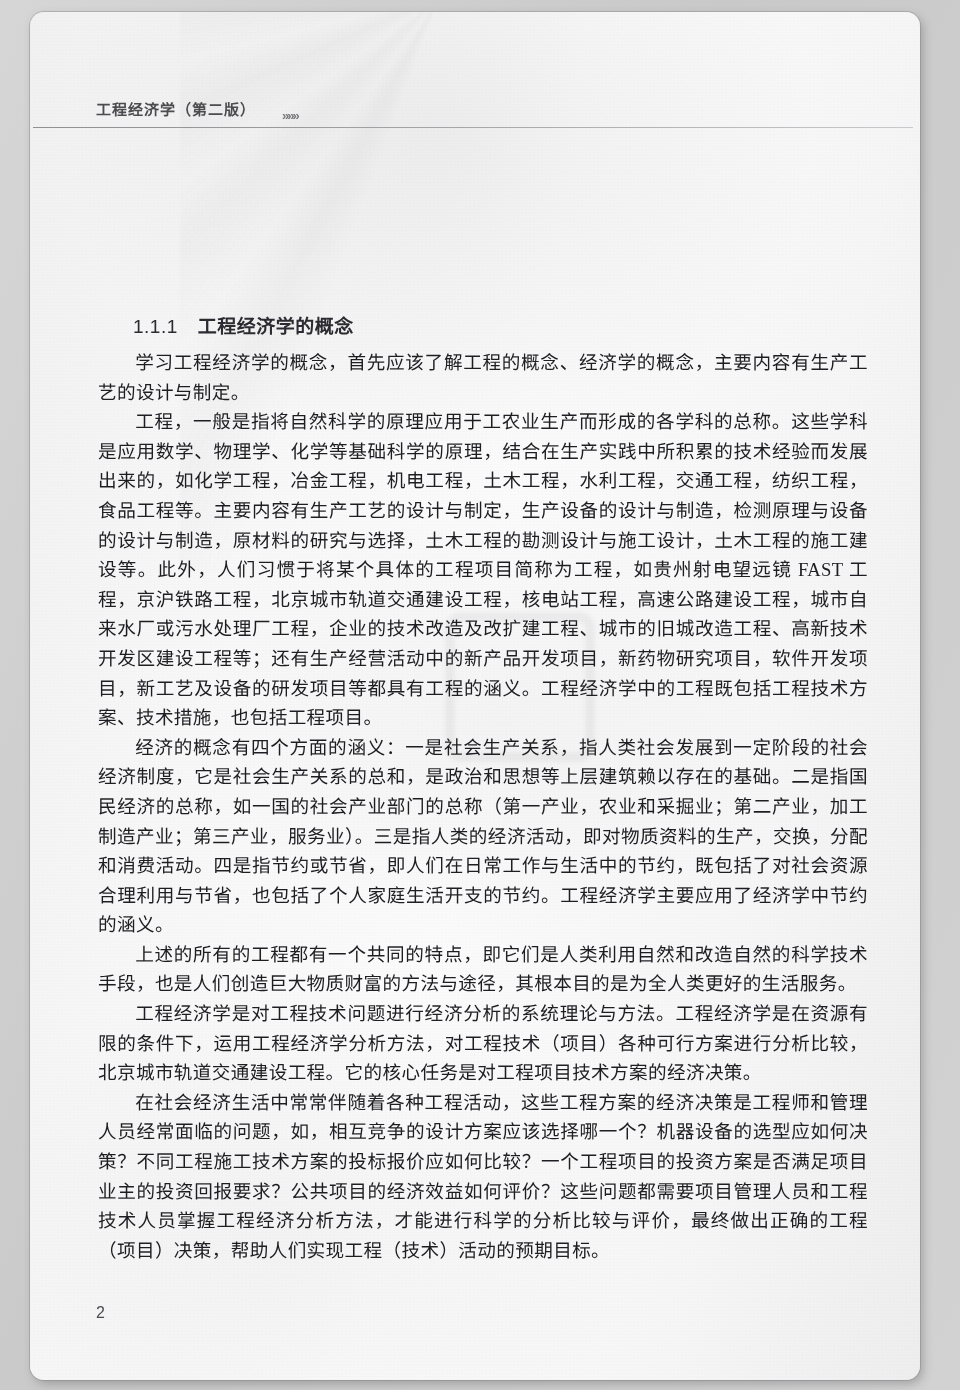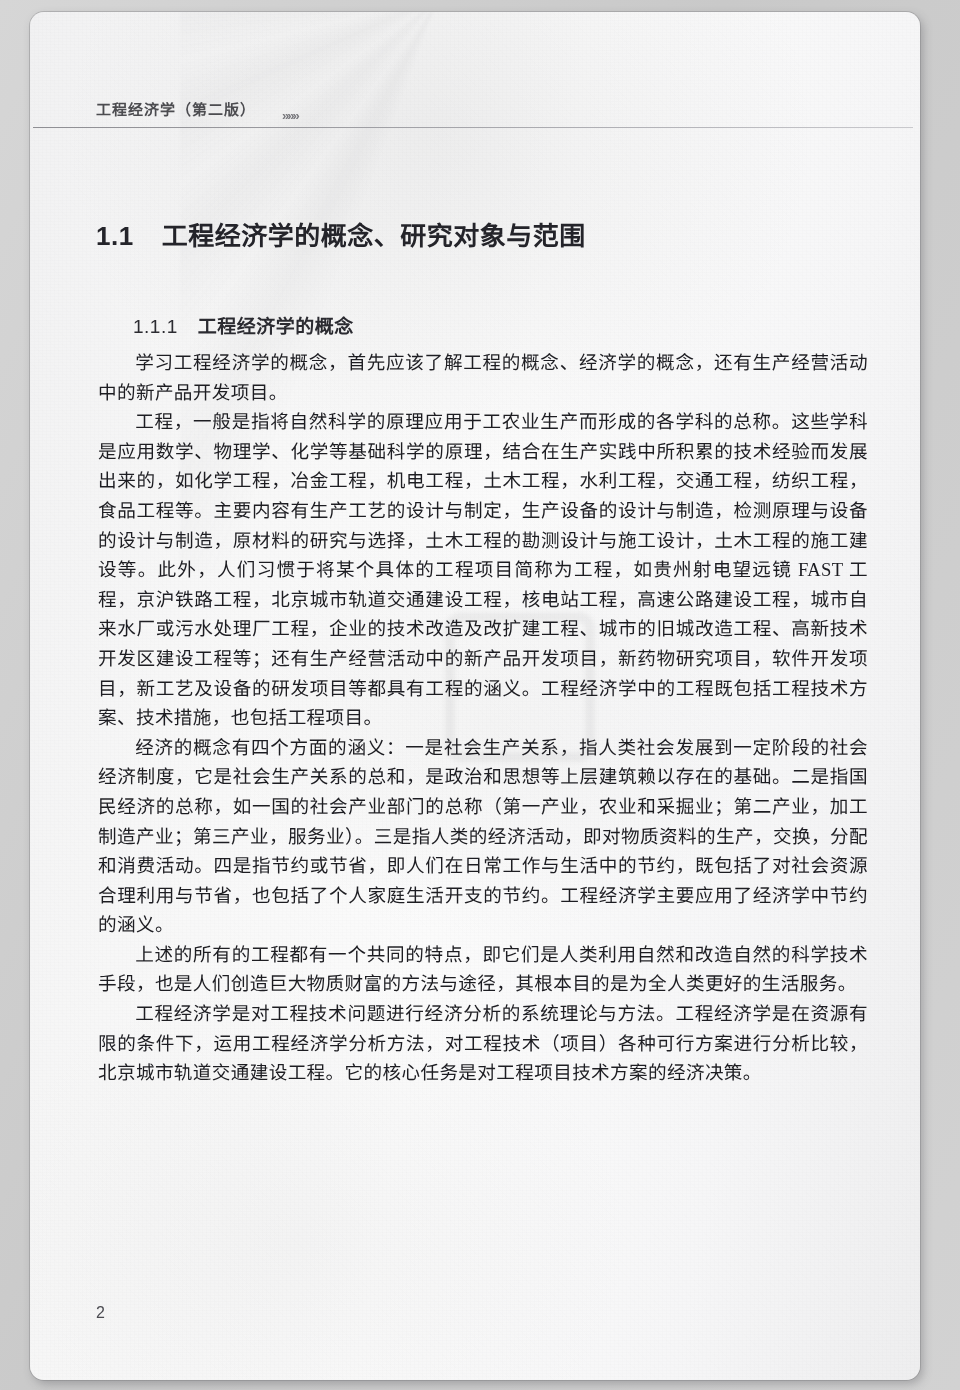--- a/index.html
+++ b/index.html
@@ -206,32 +206,30 @@
   <div class="bleed-through-2"></div>
 
   <div class="page-inner">
 
     <div class="running-head">
       <div class="running-head-title">工程经济学（第二版）</div>
       <div class="running-head-chevrons">»»»</div>
       <div class="running-head-rule"></div>
     </div>
 
-    <h1 class="section-heading">
-      <span class="num">1.1</span><span>工程经济学的概念、研究对象与范围</span>
-    </h1>
 
     <h2 class="subsection-heading">
       <span class="num">1.1.1</span><span>工程经济学的概念</span>
     </h2>
 
     <div class="body-text">
-      <p>学习工程经济学的概念，首先应该了解工程的概念、经济学的概念，还有生产经营活动中的新产品开发项目。</p>
+      <p>学习工程经济学的概念，首先应该了解工程的概念、经济学的概念，主要内容有生产工艺的设计与制定。</p>
       <p>工程，一般是指将自然科学的原理应用于工农业生产而形成的各学科的总称。这些学科是应用数学、物理学、化学等基础科学的原理，结合在生产实践中所积累的技术经验而发展出来的，如化学工程，冶金工程，机电工程，土木工程，水利工程，交通工程，纺织工程，食品工程等。主要内容有生产工艺的设计与制定，生产设备的设计与制造，检测原理与设备的设计与制造，原材料的研究与选择，土木工程的勘测设计与施工设计，土木工程的施工建设等。此外，人们习惯于将某个具体的工程项目简称为工程，如贵州射电望远镜 FAST 工程，京沪铁路工程，北京城市轨道交通建设工程，核电站工程，高速公路建设工程，城市自来水厂或污水处理厂工程，企业的技术改造及改扩建工程、城市的旧城改造工程、高新技术开发区建设工程等；还有生产经营活动中的新产品开发项目，新药物研究项目，软件开发项目，新工艺及设备的研发项目等都具有工程的涵义。工程经济学中的工程既包括工程技术方案、技术措施，也包括工程项目。</p>
       <p>经济的概念有四个方面的涵义：一是社会生产关系，指人类社会发展到一定阶段的社会经济制度，它是社会生产关系的总和，是政治和思想等上层建筑赖以存在的基础。二是指国民经济的总称，如一国的社会产业部门的总称（第一产业，农业和采掘业；第二产业，加工制造产业；第三产业，服务业）。三是指人类的经济活动，即对物质资料的生产，交换，分配和消费活动。四是指节约或节省，即人们在日常工作与生活中的节约，既包括了对社会资源合理利用与节省，也包括了个人家庭生活开支的节约。工程经济学主要应用了经济学中节约的涵义。</p>
       <p>上述的所有的工程都有一个共同的特点，即它们是人类利用自然和改造自然的科学技术手段，也是人们创造巨大物质财富的方法与途径，其根本目的是为全人类更好的生活服务。</p>
       <p>工程经济学是对工程技术问题进行经济分析的系统理论与方法。工程经济学是在资源有限的条件下，运用工程经济学分析方法，对工程技术（项目）各种可行方案进行分析比较，北京城市轨道交通建设工程。它的核心任务是对工程项目技术方案的经济决策。</p>
+      <p>在社会经济生活中常常伴随着各种工程活动，这些工程方案的经济决策是工程师和管理人员经常面临的问题，如，相互竞争的设计方案应该选择哪一个？机器设备的选型应如何决策？不同工程施工技术方案的投标报价应如何比较？一个工程项目的投资方案是否满足项目业主的投资回报要求？公共项目的经济效益如何评价？这些问题都需要项目管理人员和工程技术人员掌握工程经济分析方法，才能进行科学的分析比较与评价，最终做出正确的工程（项目）决策，帮助人们实现工程（技术）活动的预期目标。</p>
     </div>
 
     <div class="folio">2</div>
 
   </div>
 </div>
 
 </body></html>

